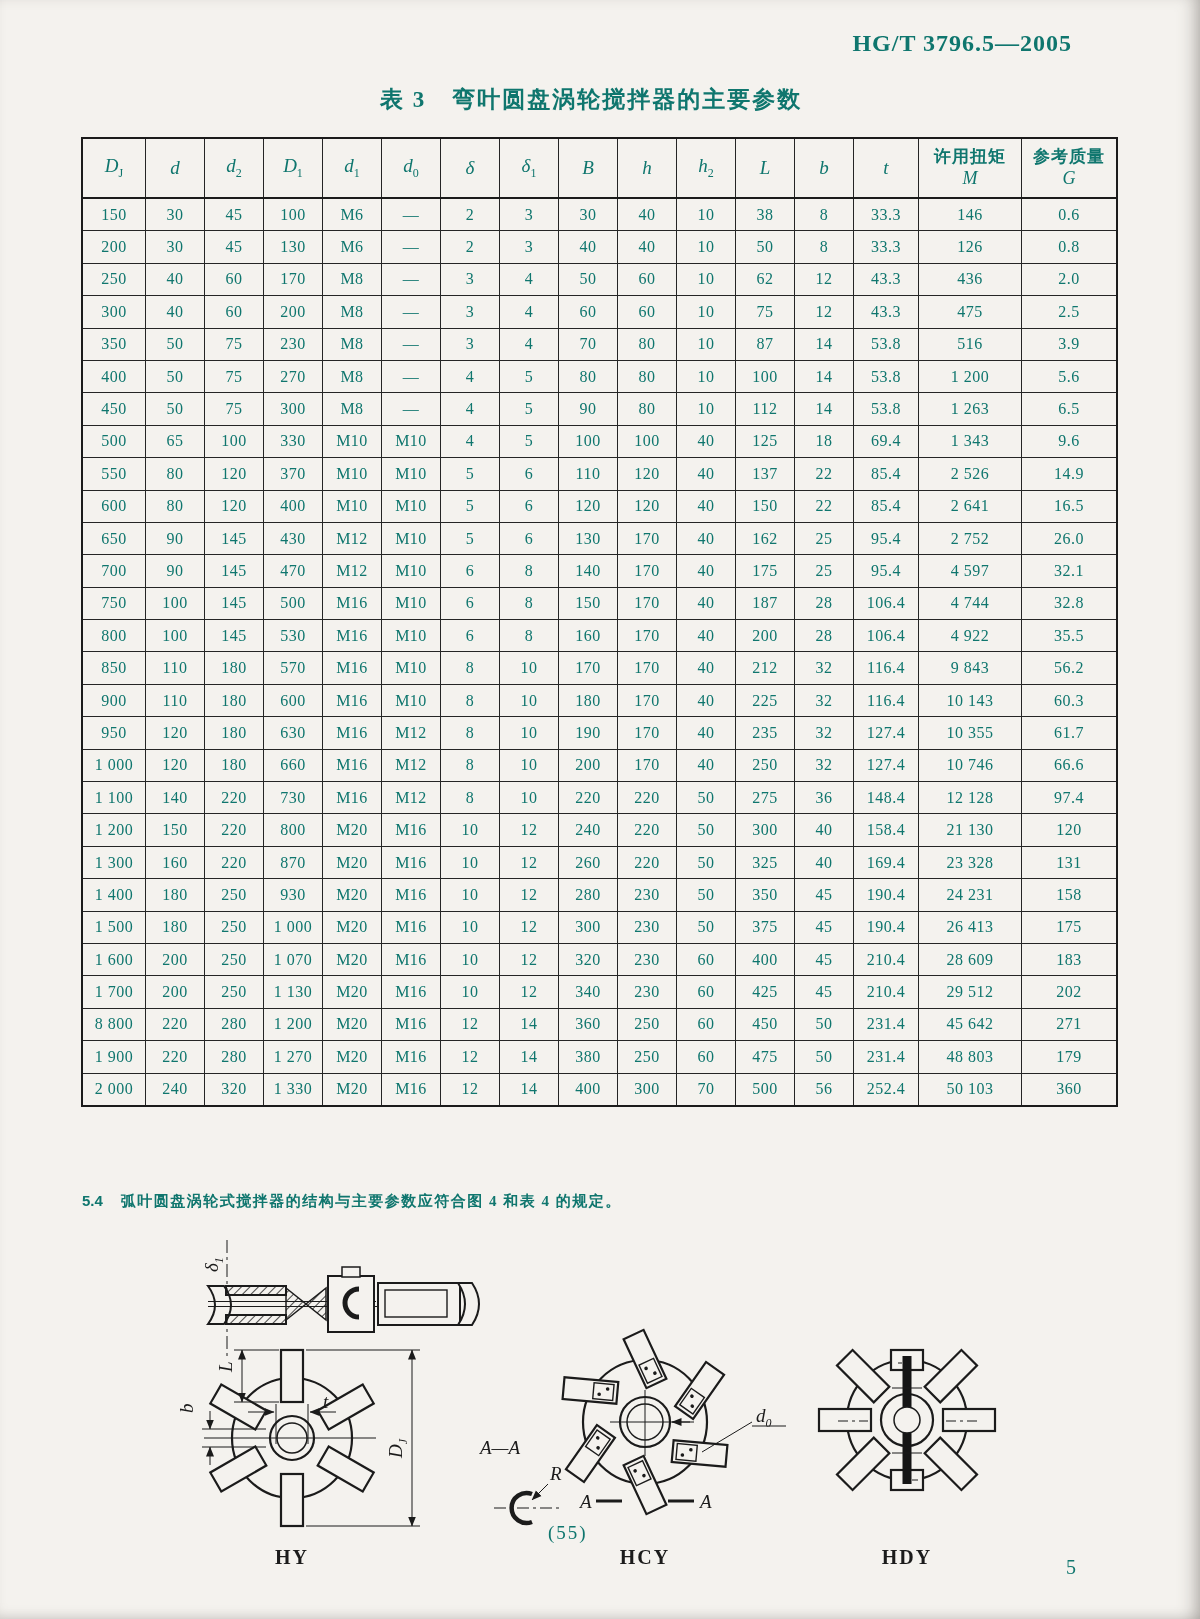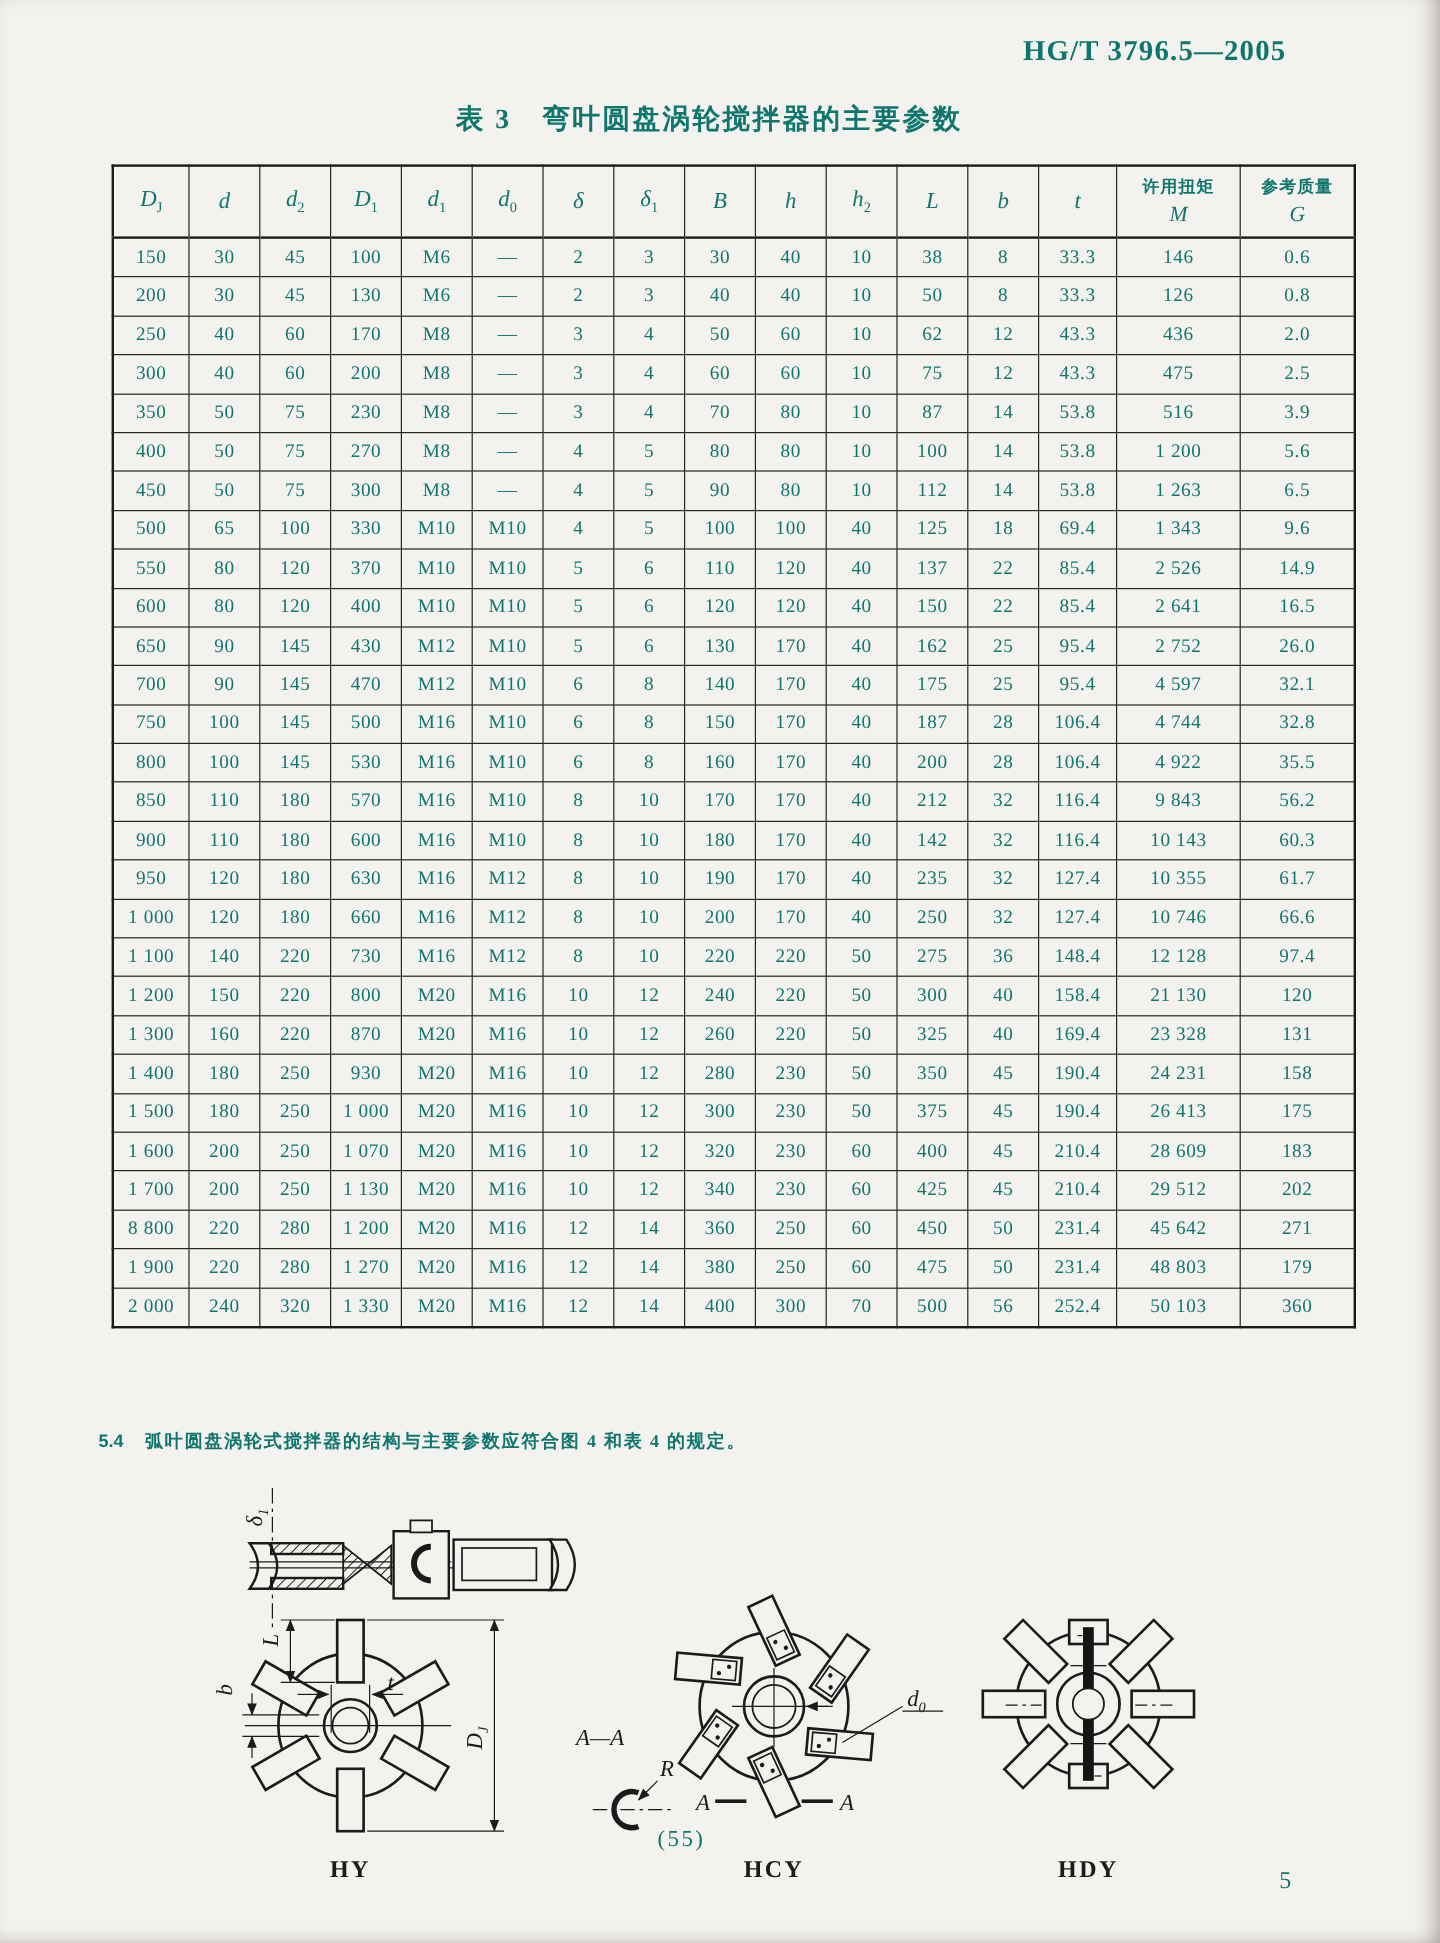--- a/index.html
+++ b/index.html
@@ -6,32 +6,32 @@
   body{background:#d8d5d0;font-family:"Liberation Serif", serif;}
   .page{
     position:relative;width:1200px;height:1619px;margin:0 auto;
     background:#f4f2ee;color:#0f766e;overflow:hidden;
     box-shadow:inset -14px 0 18px -10px rgba(90,85,80,.45), inset 0 -8px 14px -8px rgba(90,85,80,.25);
   }
   .std-no{position:absolute;top:30px;right:128px;font-size:24px;font-weight:bold;letter-spacing:1px;}
   .tbl-title{position:absolute;top:84px;left:82px;width:1018px;text-align:center;font-size:23px;font-weight:bold;letter-spacing:2px;}
   .tbl-title .gap{display:inline-block;width:26px;}
   table.params{
-    position:absolute;top:137px;left:93px;width:1018px;
+    position:absolute;top:137px;left:81px;width:1018px;
     border-collapse:collapse;table-layout:fixed;
     border:2.5px solid #1b1b1b;
   }
   table.params th, table.params td{
     border:1.6px solid #252525;text-align:center;vertical-align:middle;
     font-size:16px;padding:0;white-space:nowrap;overflow:hidden;
   }
   table.params thead th{height:58px;font-size:19px;border-bottom:2.2px solid #1b1b1b;font-weight:normal;}
   table.params thead th i{font-style:italic;font-family:"Liberation Serif",serif;}
   table.params thead th sub{font-size:12px;}
-  table.params thead th .zh{font-size:14px;font-weight:bold;line-height:20px;letter-spacing:1px;}
+  table.params thead th .zh{font-size:17px;font-weight:bold;line-height:20px;letter-spacing:1px;}
   table.params thead th .symline{font-size:18px;font-style:italic;line-height:22px;}
   table.params tbody td{height:31.4px;letter-spacing:.5px;}
   .clause{position:absolute;top:1192px;left:82px;width:900px;font-size:15px;font-weight:600;letter-spacing:1.5px;}
   .clause .num{font-family:"Liberation Sans",sans-serif;font-weight:bold;margin-right:18px;letter-spacing:0;}
   .figs{position:absolute;left:80px;top:1210px;}
   .footer-center{position:absolute;left:548px;top:1522px;font-size:19px;letter-spacing:2px;}
   .footer-right{position:absolute;left:1066px;top:1556px;font-size:20px;}
   
   text{fill:#1b1b1b;}
   .sym{font-family:"Liberation Serif",serif;font-style:italic;font-size:19px;}
@@ -351,21 +351,21 @@
           <td>110</td>
           <td>180</td>
           <td>600</td>
           <td>M16</td>
           <td>M10</td>
           <td>8</td>
           <td>10</td>
           <td>180</td>
           <td>170</td>
           <td>40</td>
-          <td>142</td>
+          <td>225</td>
           <td>32</td>
           <td>116.4</td>
           <td>10 143</td>
           <td>60.3</td>
         </tr>
         <tr>
           <td>950</td>
           <td>120</td>
           <td>180</td>
           <td>630</td>

